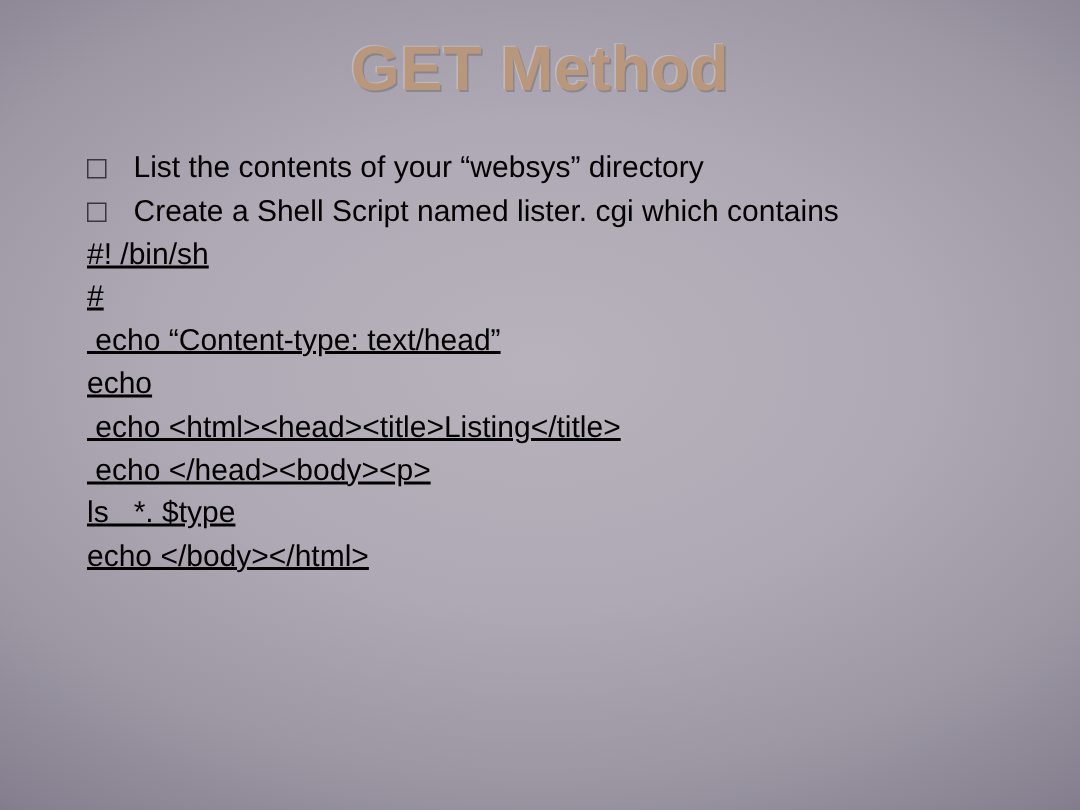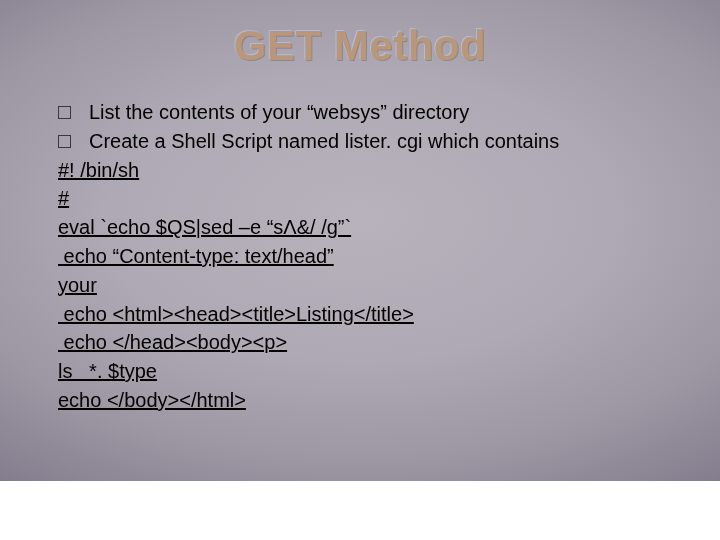--- a/index.html
+++ b/index.html
@@ -5,21 +5,21 @@
   html, body {
     margin: 0;
     padding: 0;
     width: 720px;
     height: 540px;
     overflow: hidden;
     font-family: Arial, Helvetica, sans-serif;
   }
   .slide {
     width: 720px;
-    height: 481px;
+    height: 540px;
     box-sizing: border-box;
     background: radial-gradient(ellipse 100% 85% at 50% 45%,
                 #b7b2bb 0%,
                 #aea9b4 35%,
                 #9c97a3 60%,
                 #857f8f 80%,
                 #6f6a7a 92%,
                 #5d5869 100%);
     padding: 22px 58px 0 58px;
   }
@@ -67,21 +67,20 @@
       <span class="bullet-box"></span>
       <span>List the contents of your “websys” directory</span>
     </div>
     <div class="bullet-line">
       <span class="bullet-box"></span>
       <span>Create a Shell Script named lister. cgi which contains</span>
     </div>
 
     <div class="plain-line">#! /bin/sh</div>
     <div class="plain-line">#</div>
-    <div class="plain-line">eval `echo $QS|sed –e “sΛ&amp;/ /g”`</div>
     <div class="plain-line"> echo “Content-type: text/head”</div>
-    <div class="plain-line">your</div>
+    <div class="plain-line">echo</div>
     <div class="plain-line"> echo &lt;html&gt;&lt;head&gt;&lt;title&gt;Listing&lt;/title&gt;</div>
     <div class="plain-line"> echo &lt;/head&gt;&lt;body&gt;&lt;p&gt;</div>
     <div class="plain-line">ls   *. $type</div>
     <div class="plain-line">echo &lt;/body&gt;&lt;/html&gt;</div>
   </div>
 </div>
 
 </body></html>

